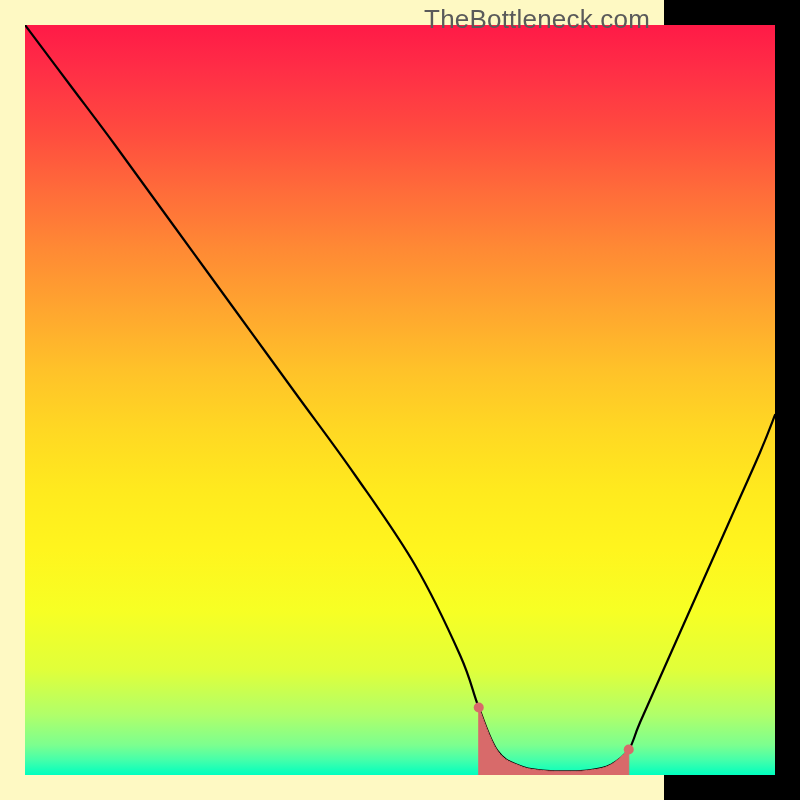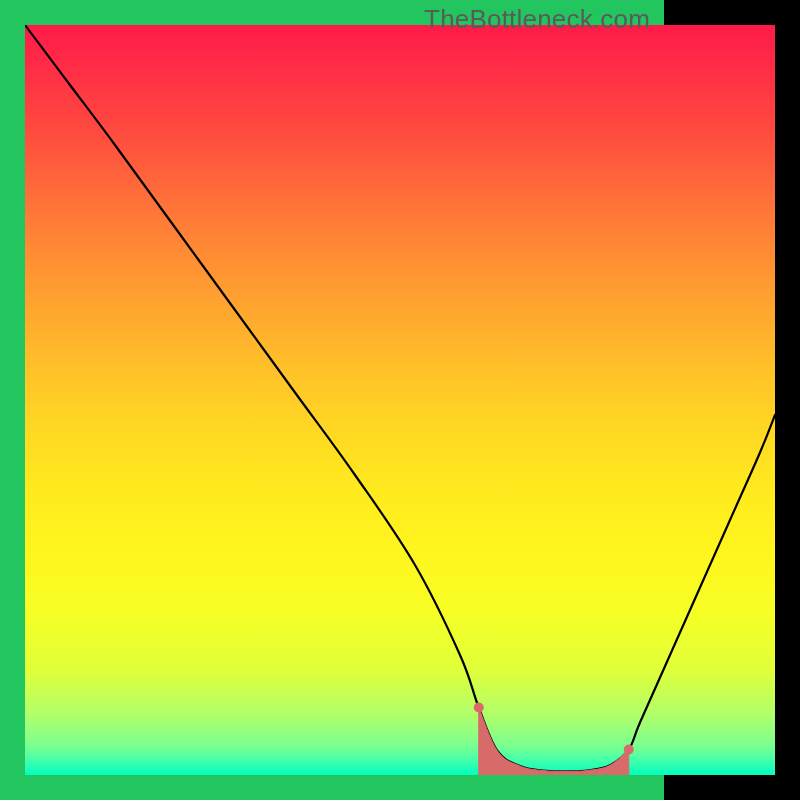--- a/index.html
+++ b/index.html
@@ -1,21 +1,21 @@
 <!DOCTYPE html>
 <html><head>
 <meta charset="utf-8">
 <style>
   * { margin: 0; padding: 0; box-sizing: border-box; }
   html, body { width: 800px; height: 800px; overflow: hidden; background: #000; }
   .container {
     position: relative;
     width: 664px;
     height: 800px;
-    background: #22c55e;
+    background: #fef9c3;
   }
   .watermark {
     position: absolute;
     top: 4px;
     right: 14px;
     font-family: Arial, Helvetica, sans-serif;
     font-size: 26px;
     font-weight: 500;
     color: #5a5a5a;
     letter-spacing: 0.2px;

